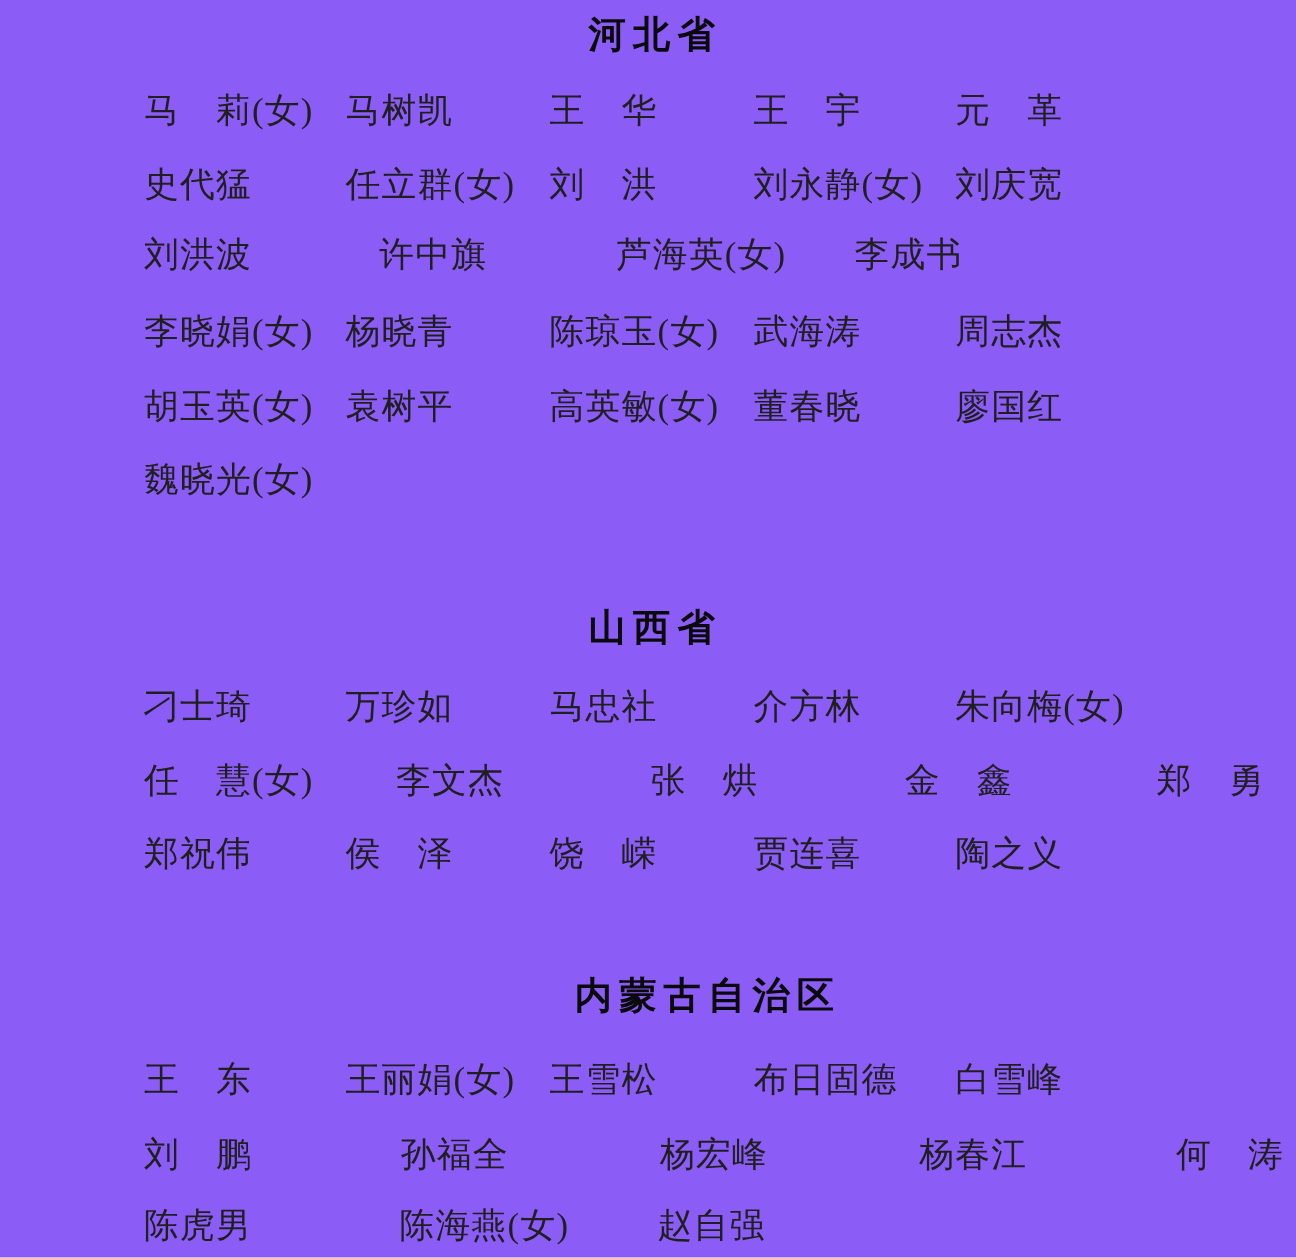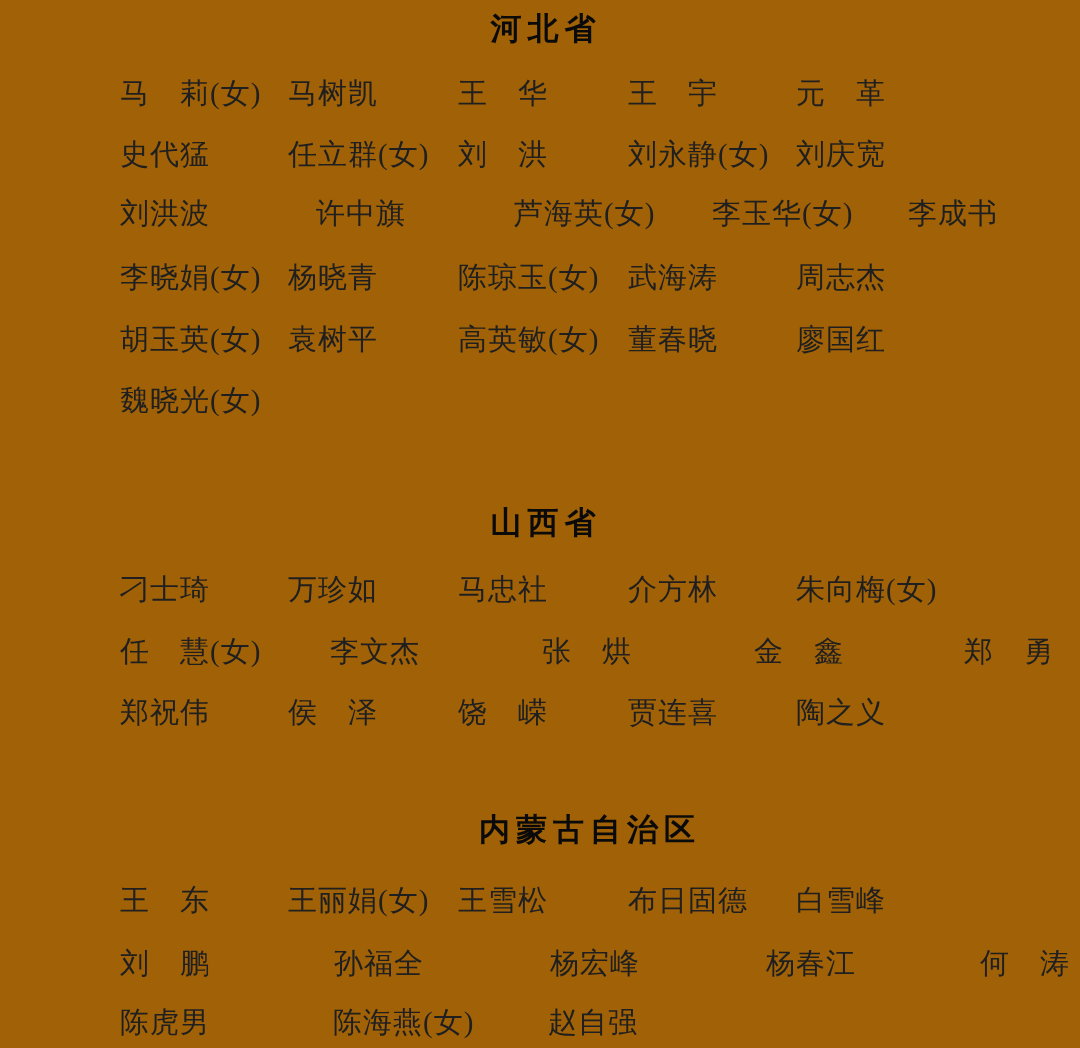--- a/index.html
+++ b/index.html
@@ -4,21 +4,21 @@
 <style>
   html, body {
     margin: 0;
     padding: 0;
     background: #ffffff;
   }
   .page {
     position: relative;
     width: 1080px;
     height: 1048px;
-    background: #a16207;
+    background: #8b5cf6;
     overflow: hidden;
     font-family: "Liberation Serif", "DejaVu Serif", serif;
     color: #1f1f1f;
   }
   .section-title {
     position: absolute;
     left: 0;
     width: 100%;
     box-sizing: border-box;
     padding-left: 12px;
@@ -82,21 +82,20 @@
     <span class="person-name">任立群(女)</span>
     <span class="person-name">刘　洪</span>
     <span class="person-name">刘永静(女)</span>
     <span class="person-name">刘庆宽</span>
   </div>
 
   <div class="name-row r-hb-2">
     <span class="person-name">刘洪波</span>
     <span class="person-name">许中旗</span>
     <span class="person-name">芦海英(女)</span>
-    <span class="person-name">李玉华(女)</span>
     <span class="person-name">李成书</span>
   </div>
 
   <div class="name-row r-hb-3">
     <span class="person-name">李晓娟(女)</span>
     <span class="person-name">杨晓青</span>
     <span class="person-name">陈琼玉(女)</span>
     <span class="person-name">武海涛</span>
     <span class="person-name">周志杰</span>
   </div>

